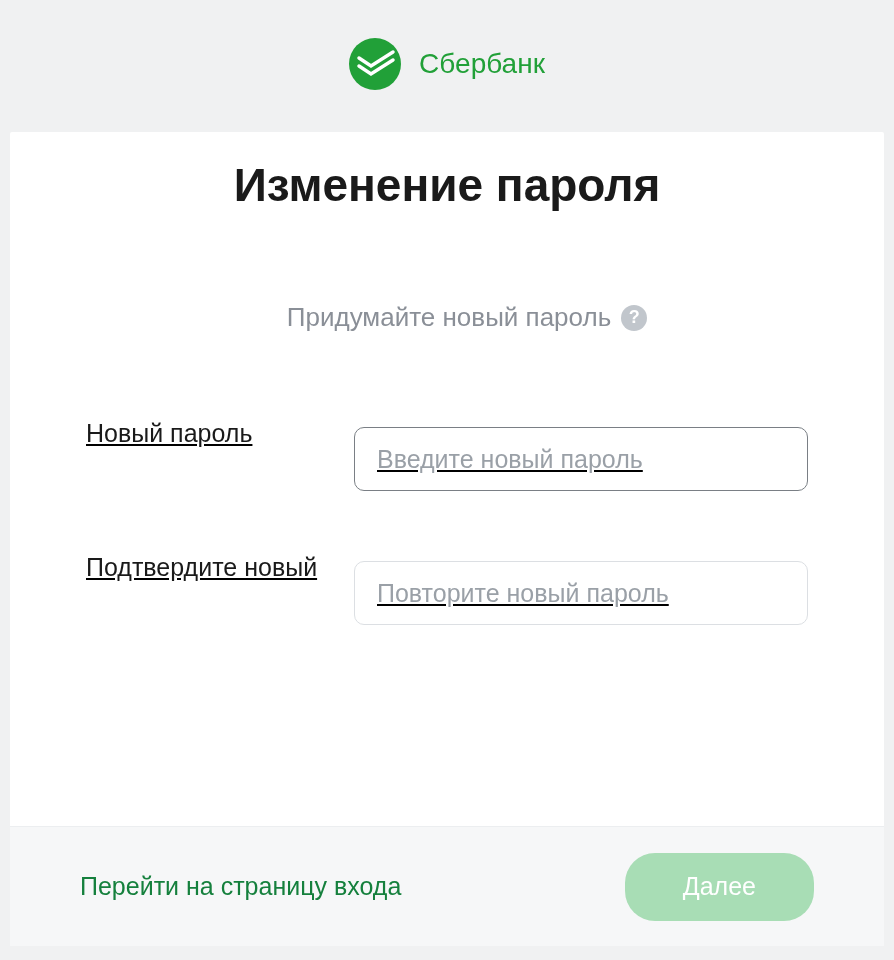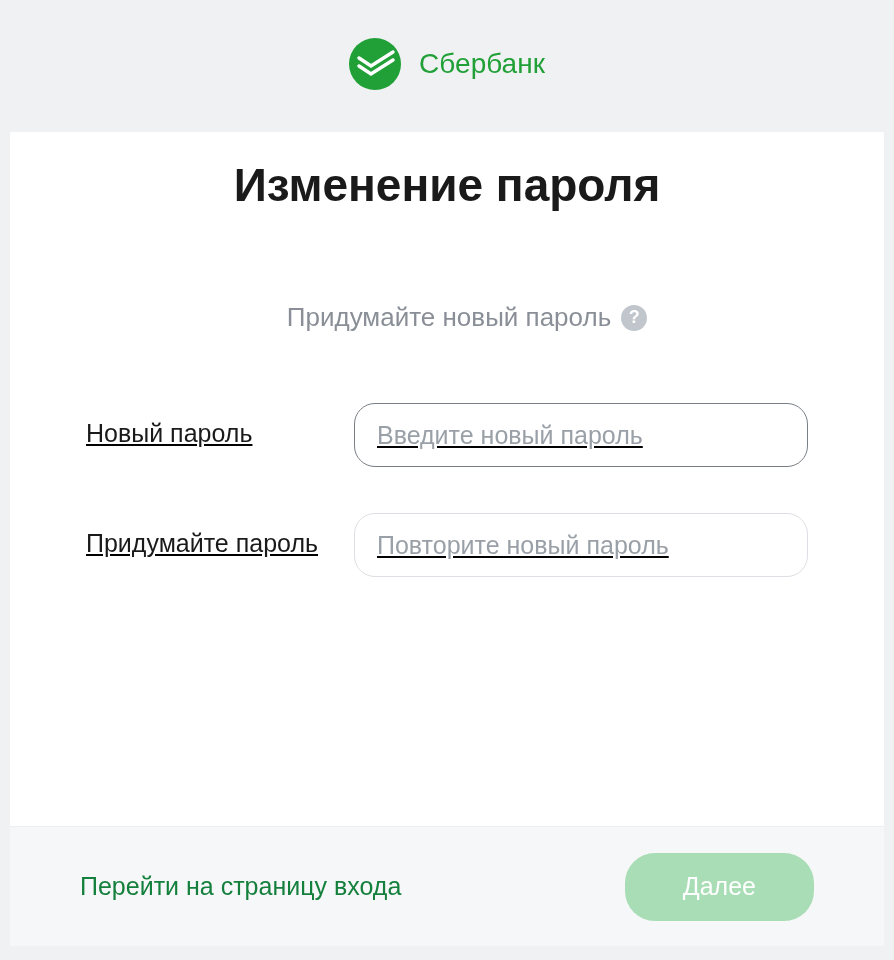--- a/index.html
+++ b/index.html
@@ -92,25 +92,26 @@
       width: 268px;
       font-size: 25px;
       color: #1a1a1a;
       padding-top: 14px;
       line-height: 1.35;
     }
     .form-input {
       flex: 1;
       height: 64px;
       border: 1px solid #dcdfe3;
-      border-radius: 21px;
+      border-radius: 10px;
       padding: 0 22px;
       font-size: 25px;
       color: #1a1a1a;
       outline: none;
+      margin-top: 24px;
     }
     .form-input.focused {
       border: 1.5px solid #7a7f85;
     }
     .form-input::placeholder {
       color: #9aa0a7;
     }
     .footer {
       background: #f6f7f8;
       height: 120px;
@@ -161,21 +162,21 @@
     <span class="subtitle">Придумайте новый пароль</span>
     <span class="help-icon">?</span>
   </div>
 
   <div class="form">
     <div class="form-row">
       <label class="form-label">Новый пароль</label>
       <input type="password" class="form-input focused" placeholder="Введите новый пароль" style="">
     </div>
     <div class="form-row">
-      <label class="form-label">Придумайте пароль</label>
+      <label class="form-label">Подтвердите новый</label>
       <input type="password" class="form-input" placeholder="Повторите новый пароль" style="">
     </div>
   </div>
 
   <div class="footer">
     <a class="back-link">Перейти на страницу входа</a>
     <button class="next-button">Далее</button>
   </div>
 </div>
 

